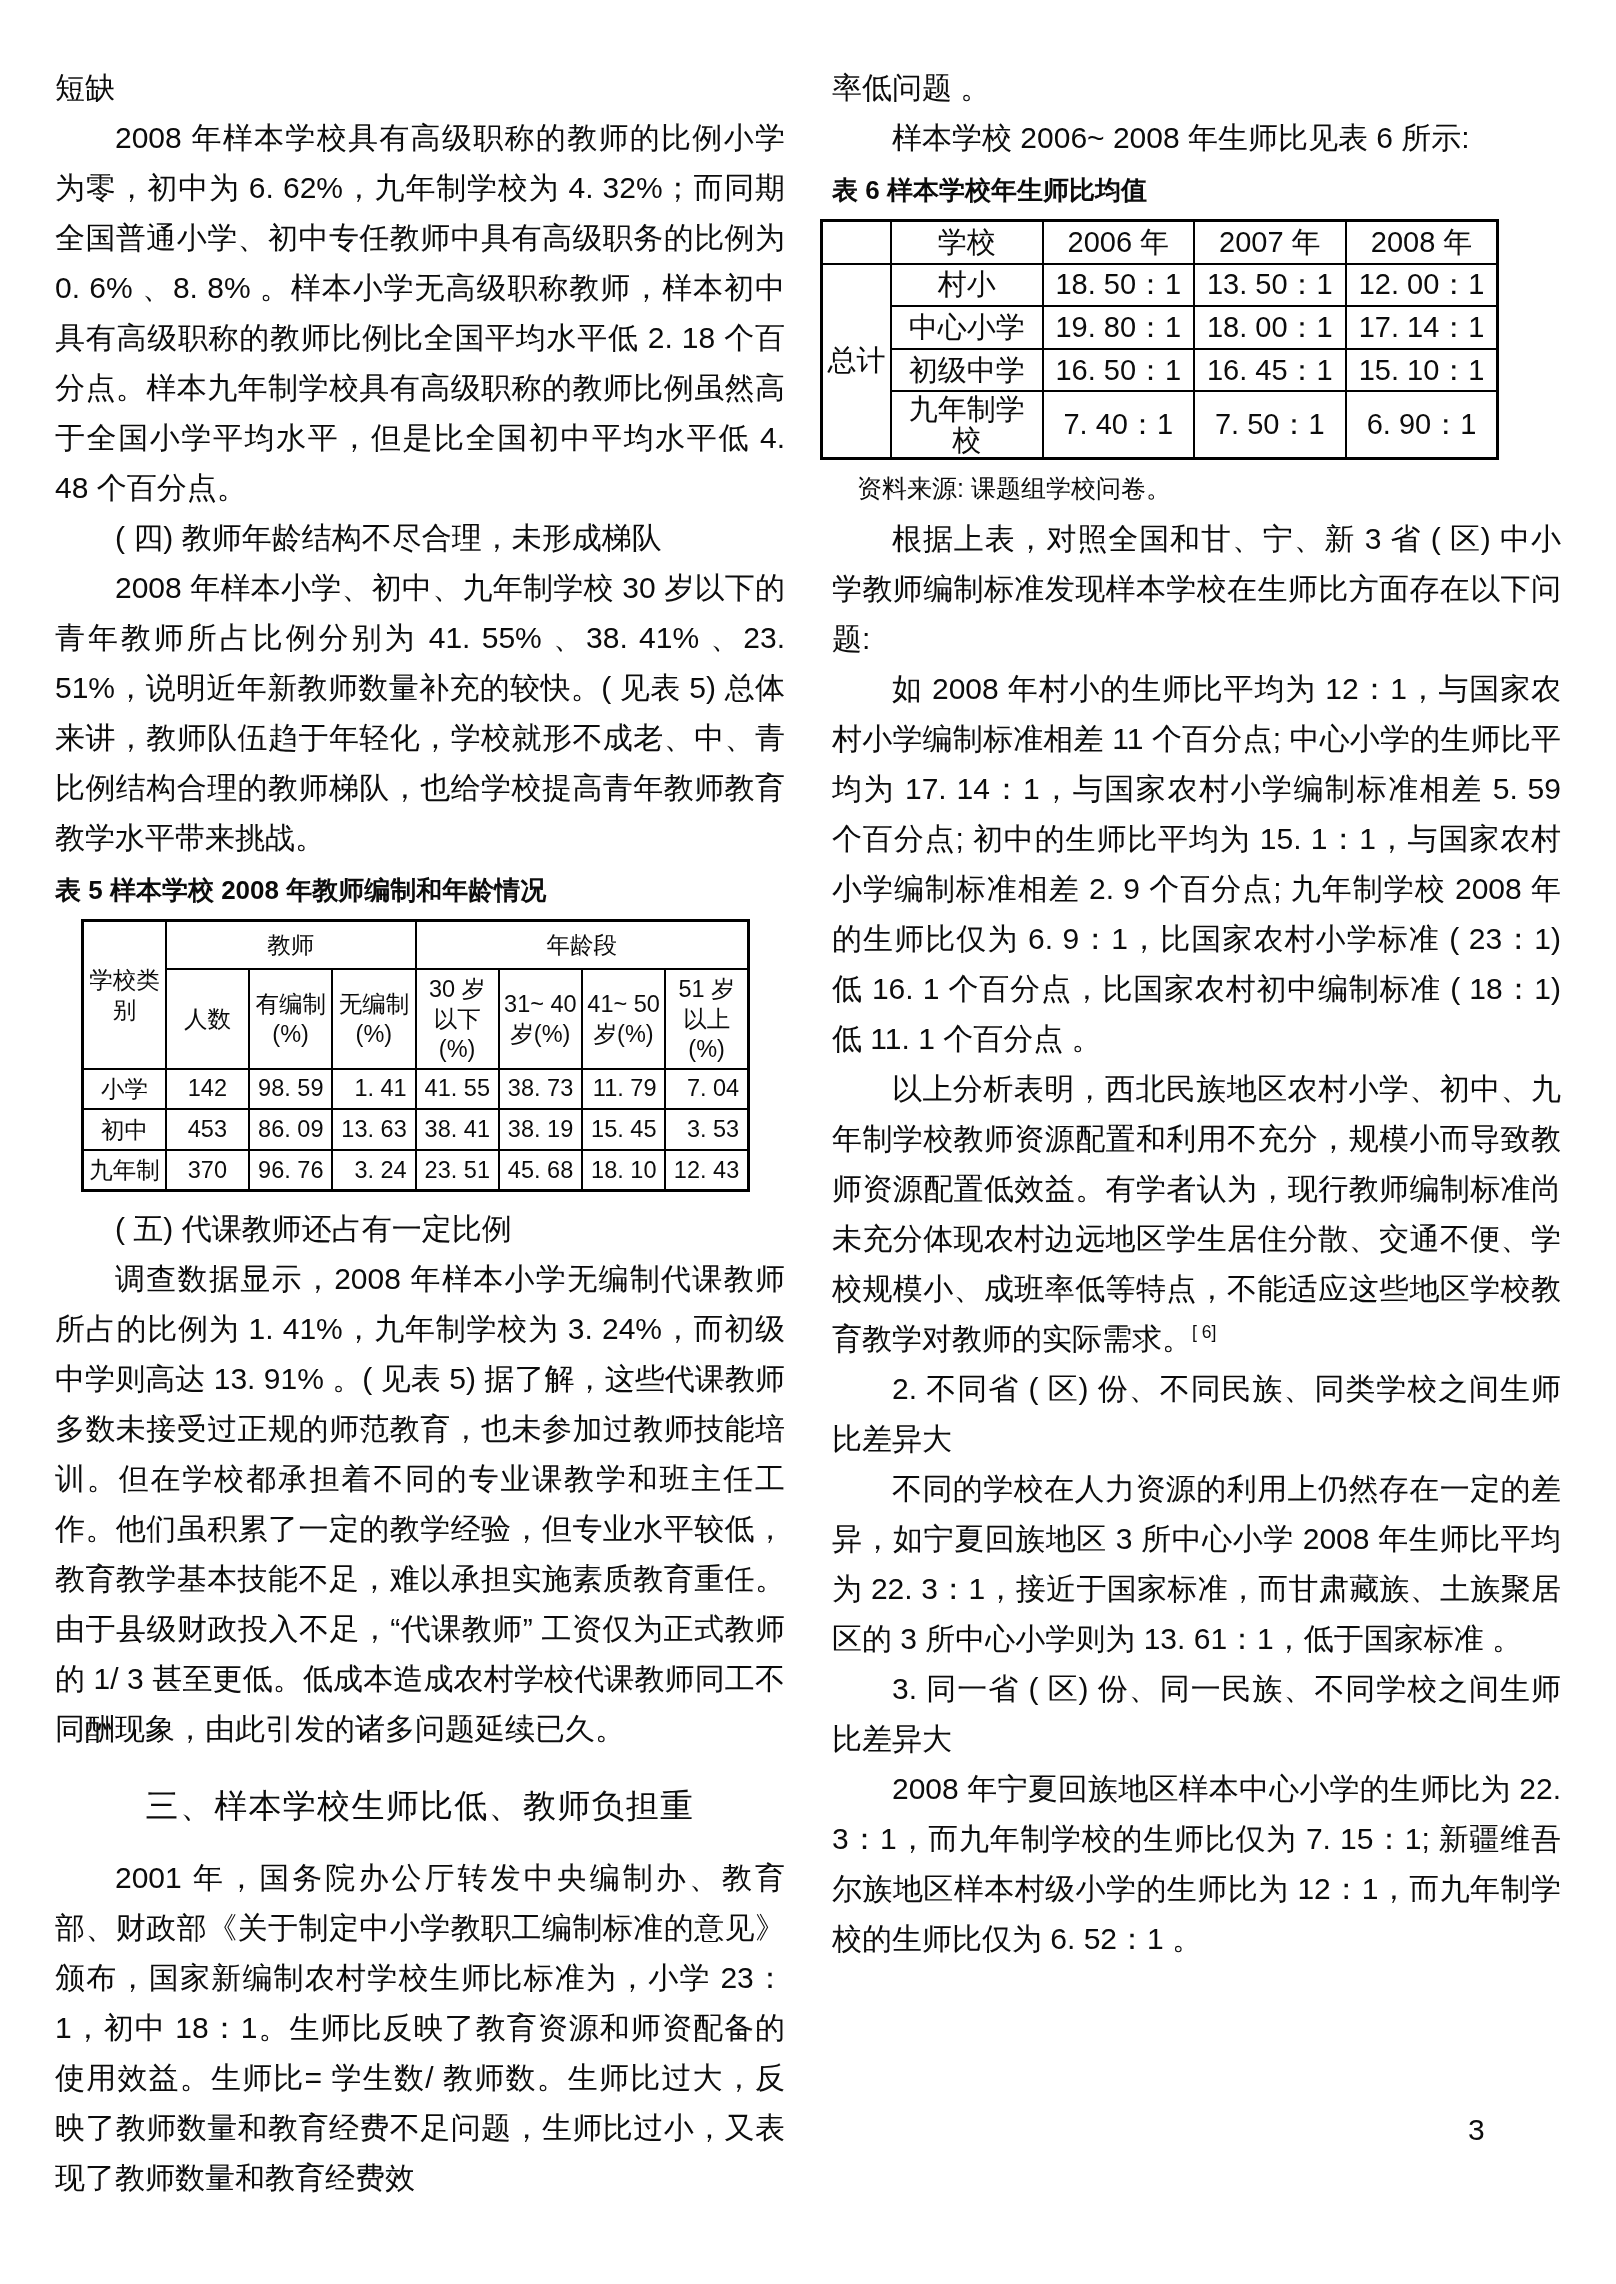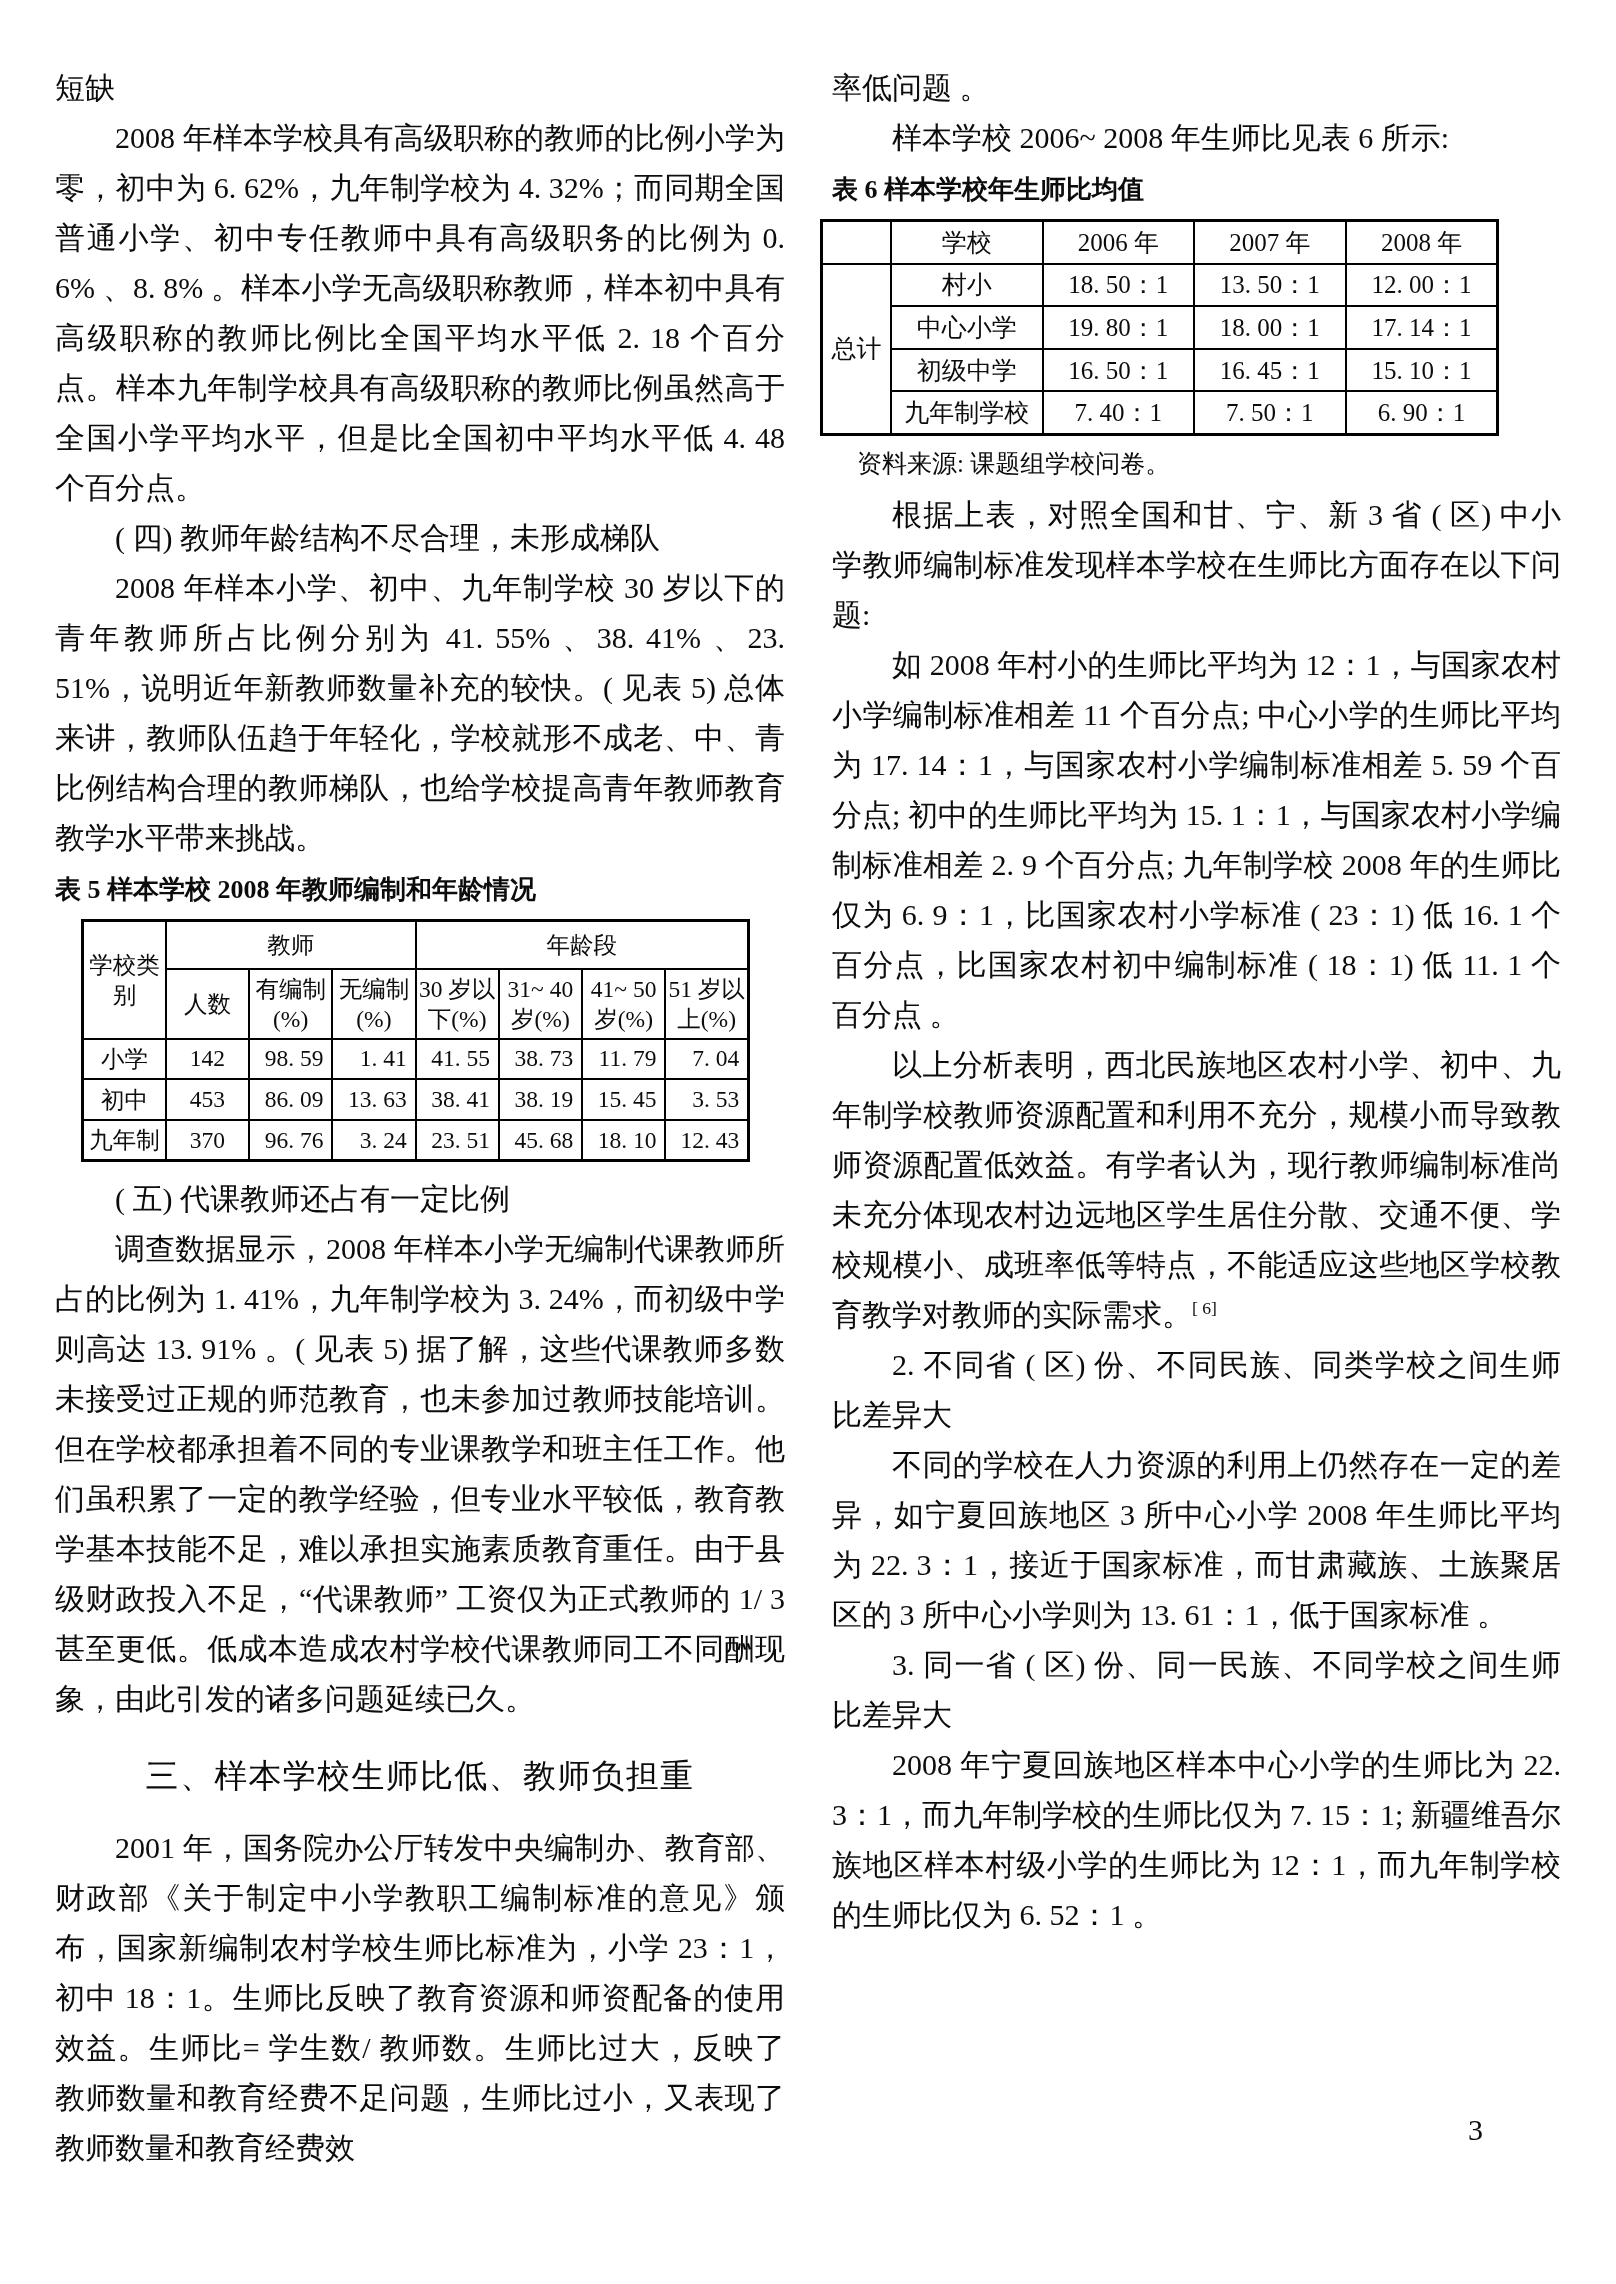--- a/index.html
+++ b/index.html
@@ -1,18 +1,18 @@
 <!DOCTYPE html>
 <html style="font-size:10.4px"><head>
 <meta charset="utf-8">
 <style>
   html,body { margin:0; padding:0; background:#e8e8e8; }
   .page {
     position:relative; width:1616px; height:2284px; background:#ffffff;
-    font-family:Liberation Serif, serif; color:#0c0c0c;
+    font-family:Liberation Sans, sans-serif; color:#0c0c0c;
     overflow:hidden; margin:0 auto;
   }
   .col { position:absolute; top:63px; }
   .col-left  { left:55px;  width:730px; }
   .col-right { left:832px; width:729px; }
   p.body {
     font-size:30px; line-height:50px; margin:0;
     text-align:justify; text-justify:inter-ideograph;
   }
   p.indent { text-indent:2em; }
@@ -24,21 +24,21 @@
     font-weight:bold; font-size:26px; text-align:left;
     margin:10.4px 0 11.7px 0; line-height:34px;
   }
   table { border-collapse:collapse; border:3.3px solid #000; background:#fff; }
   th,td { border:2px solid #000; font-weight:400; }
   .t5 { width:669px; margin-left:26px; table-layout:fixed; font-size:23.5px; }
   .t5 th { text-align:center; line-height:30px; padding:3.9px 1.3px; }
   .t5 .grp { height:38px; }
   .t5 td { height:36px; text-align:right; padding:1.3px 7.8px 1.3px 1.3px; }
   .t5 td.lab, .t5 td.num { text-align:center; padding:1.3px 1.3px; }
-  .t6 { width:675px; margin-left:-11.7px; margin-top:8px; table-layout:fixed; font-size:25px; }
+  .t6 { width:675px; margin-left:-11.7px; margin-top:8px; table-layout:fixed; font-size:29px; }
   .t6 th, .t6 td { text-align:center; height:38px; padding:1.3px 2.6px; line-height:31px; }
   .source {
     font-size:25px; line-height:40px; margin:7.8px 0 6.5px 0; text-indent:1em;
   }
   sup.fn { font-size:17.6px; vertical-align:super; line-height:0; }
   .page-num { position:absolute; left:1468px; top:2113px; font-size:30px; }
 </style>
 </head>
 <body>
 

